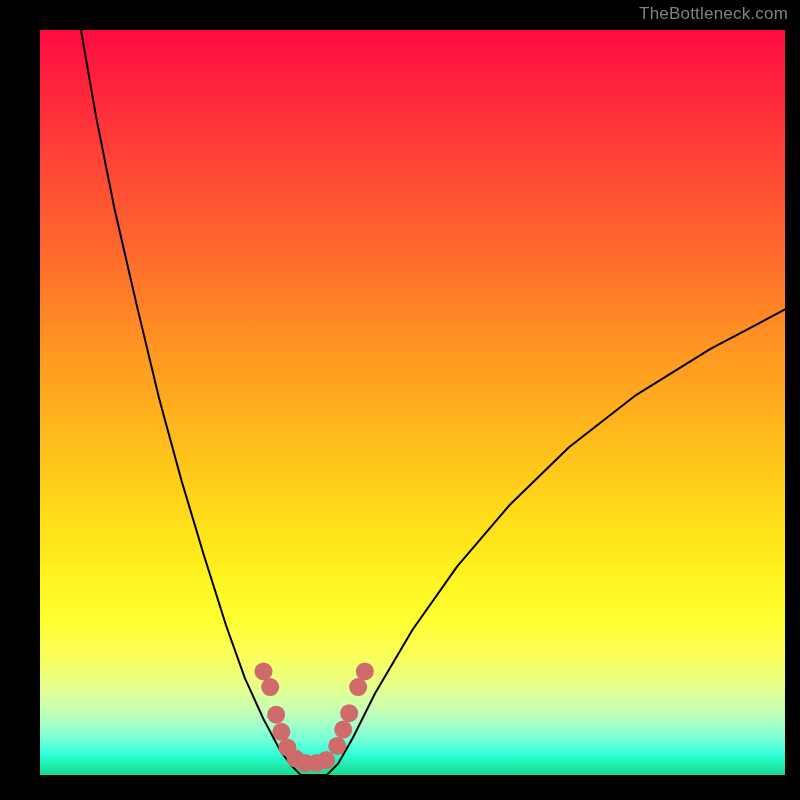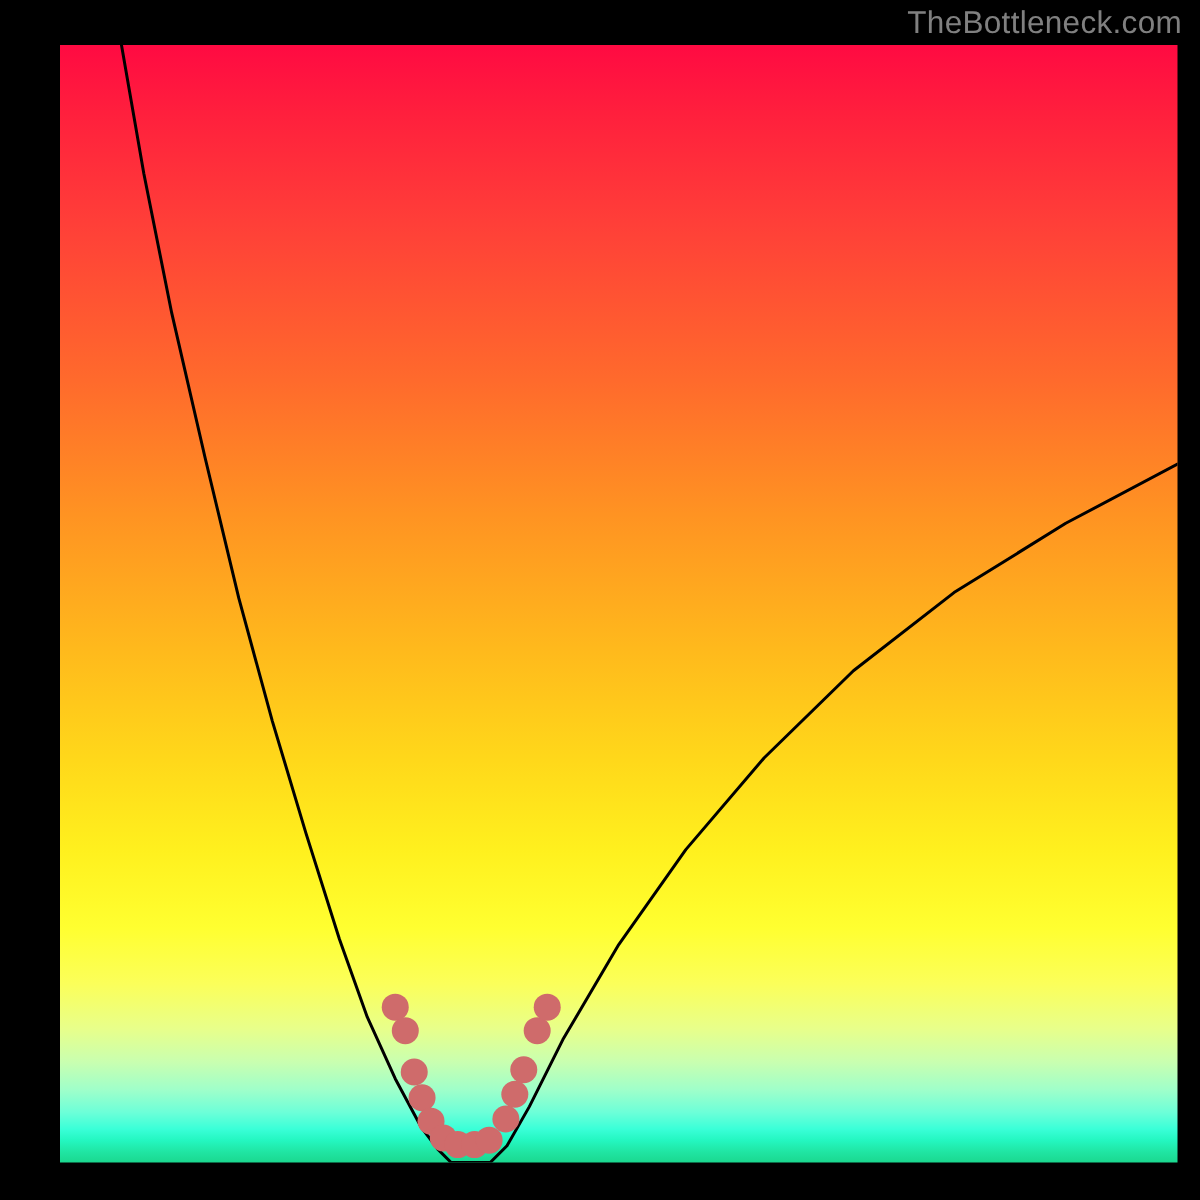--- a/index.html
+++ b/index.html
@@ -42,21 +42,21 @@
       #24f7c1 98%,
       #20e6a4 99%,
       #1bd88f 100%
     );
   }
   .watermark {
     position: absolute;
     top: 4px;
     right: 12px;
     color: #808080;
-    font-size: 21px;
+    font-size: 17px;
     font-weight: 500;
     letter-spacing: 0.2px;
     user-select: none;
   }
   svg.curve {
     position: absolute;
     left: 0;
     top: 0;
     width: 745px;
     height: 745px;

